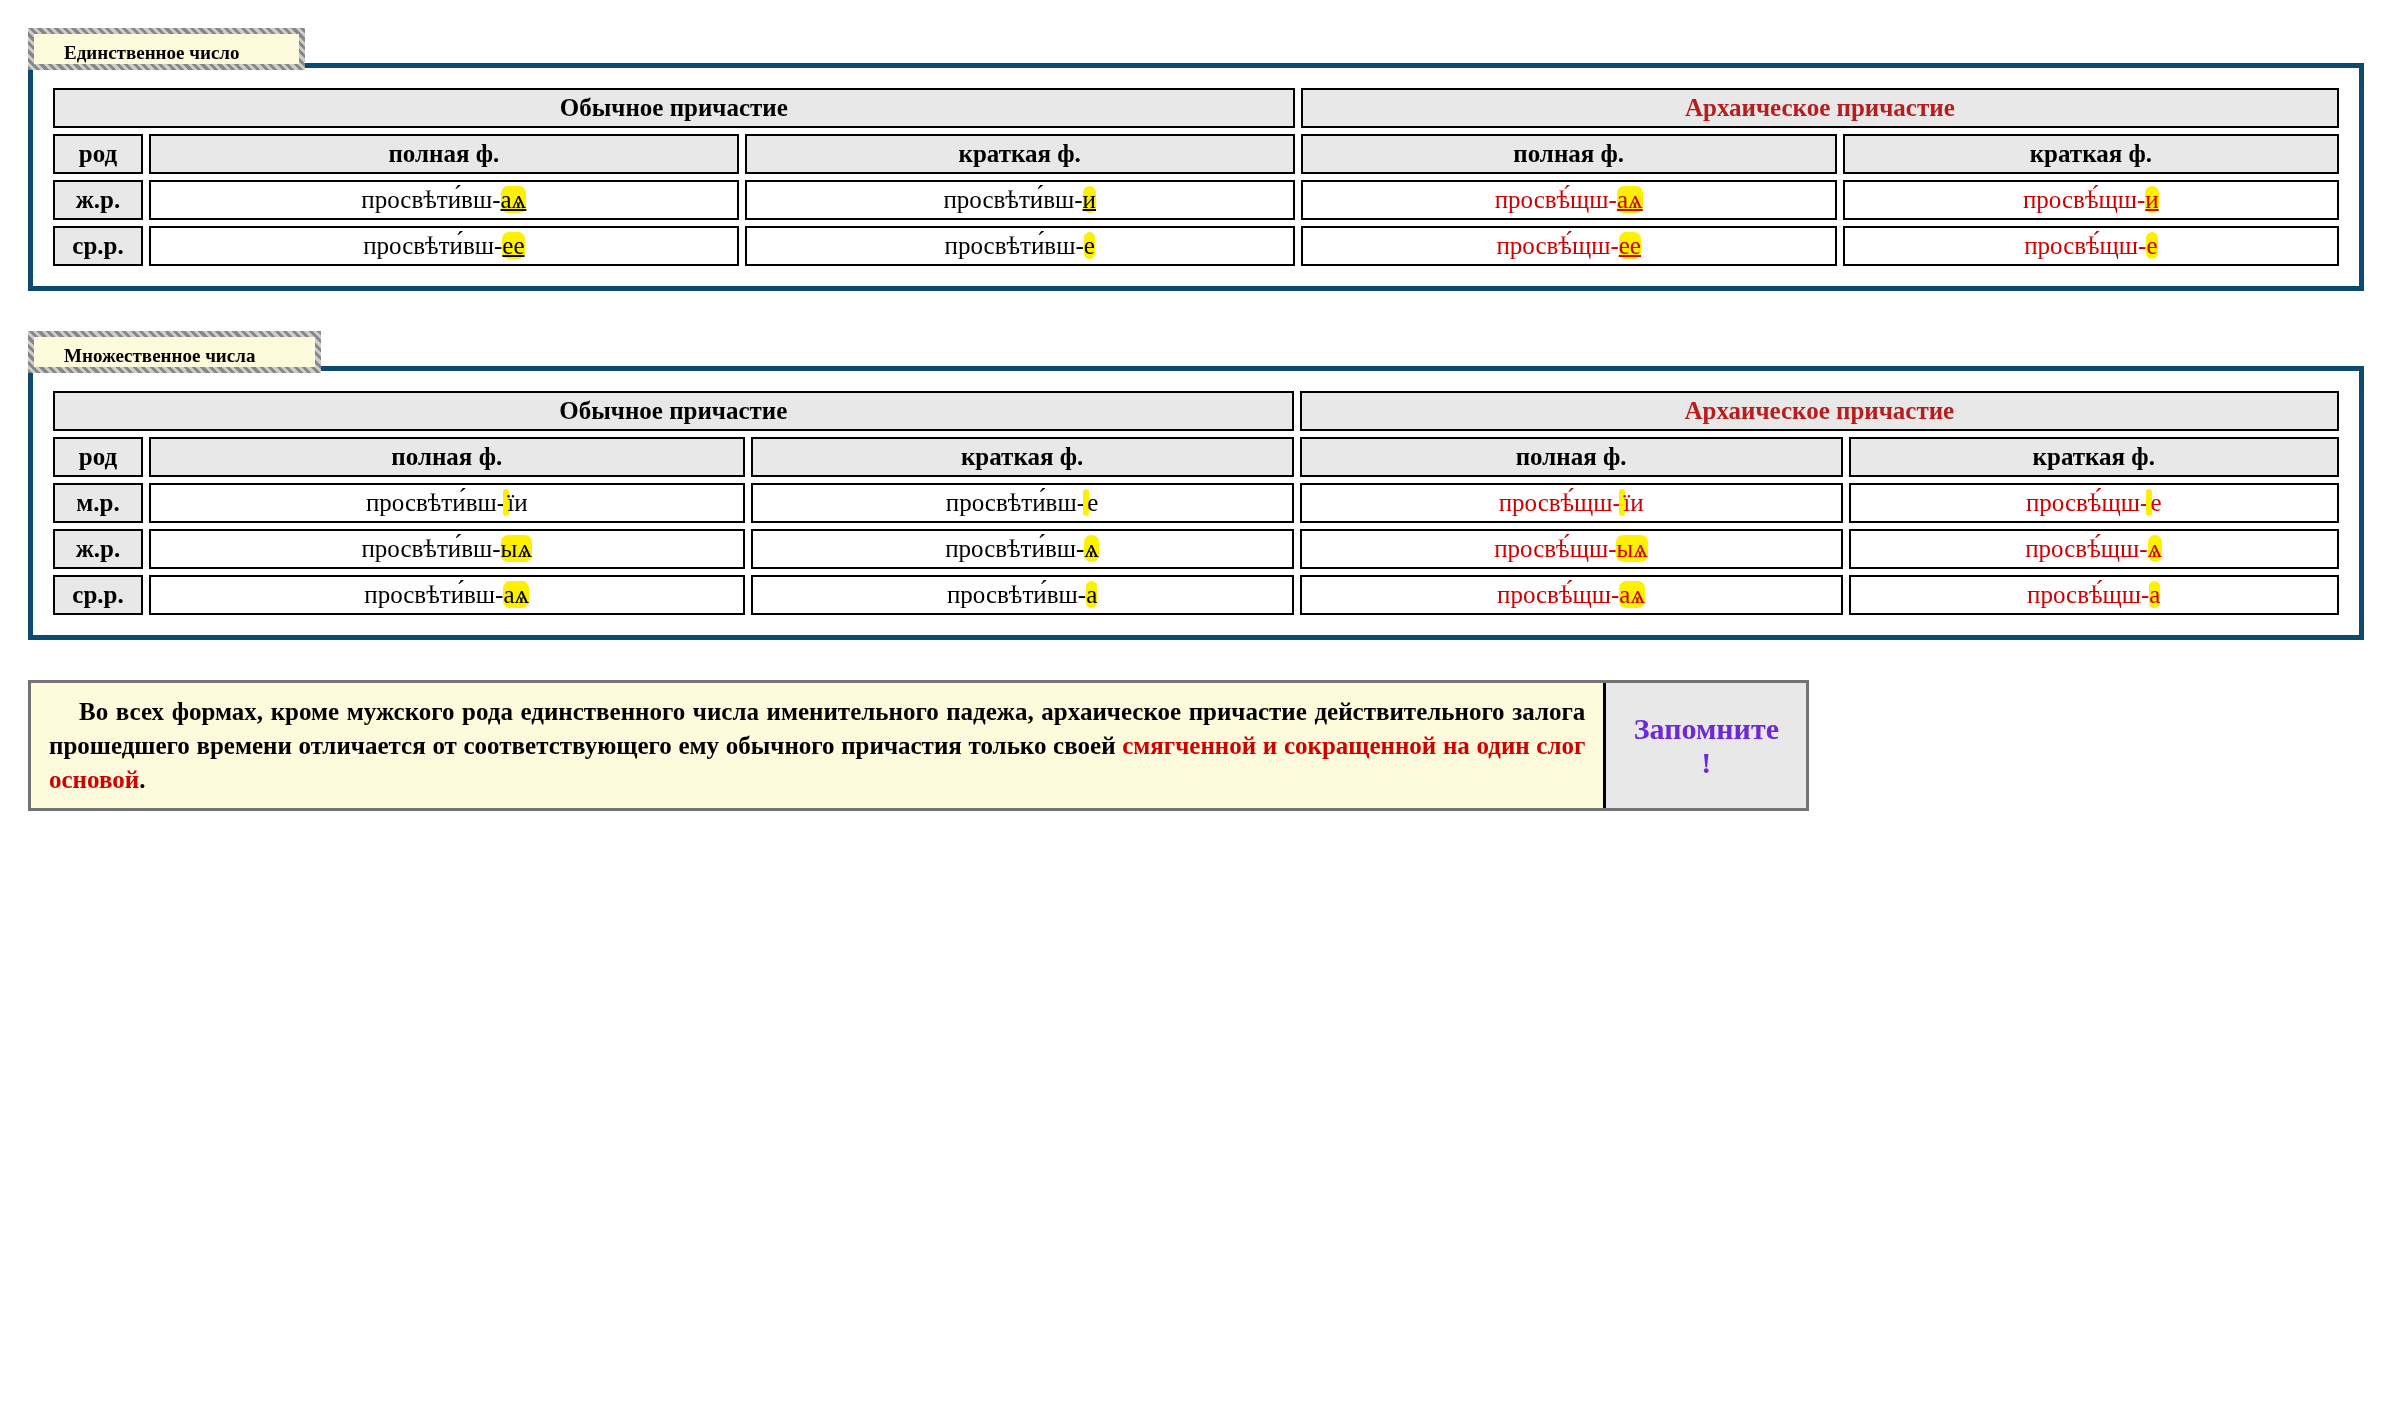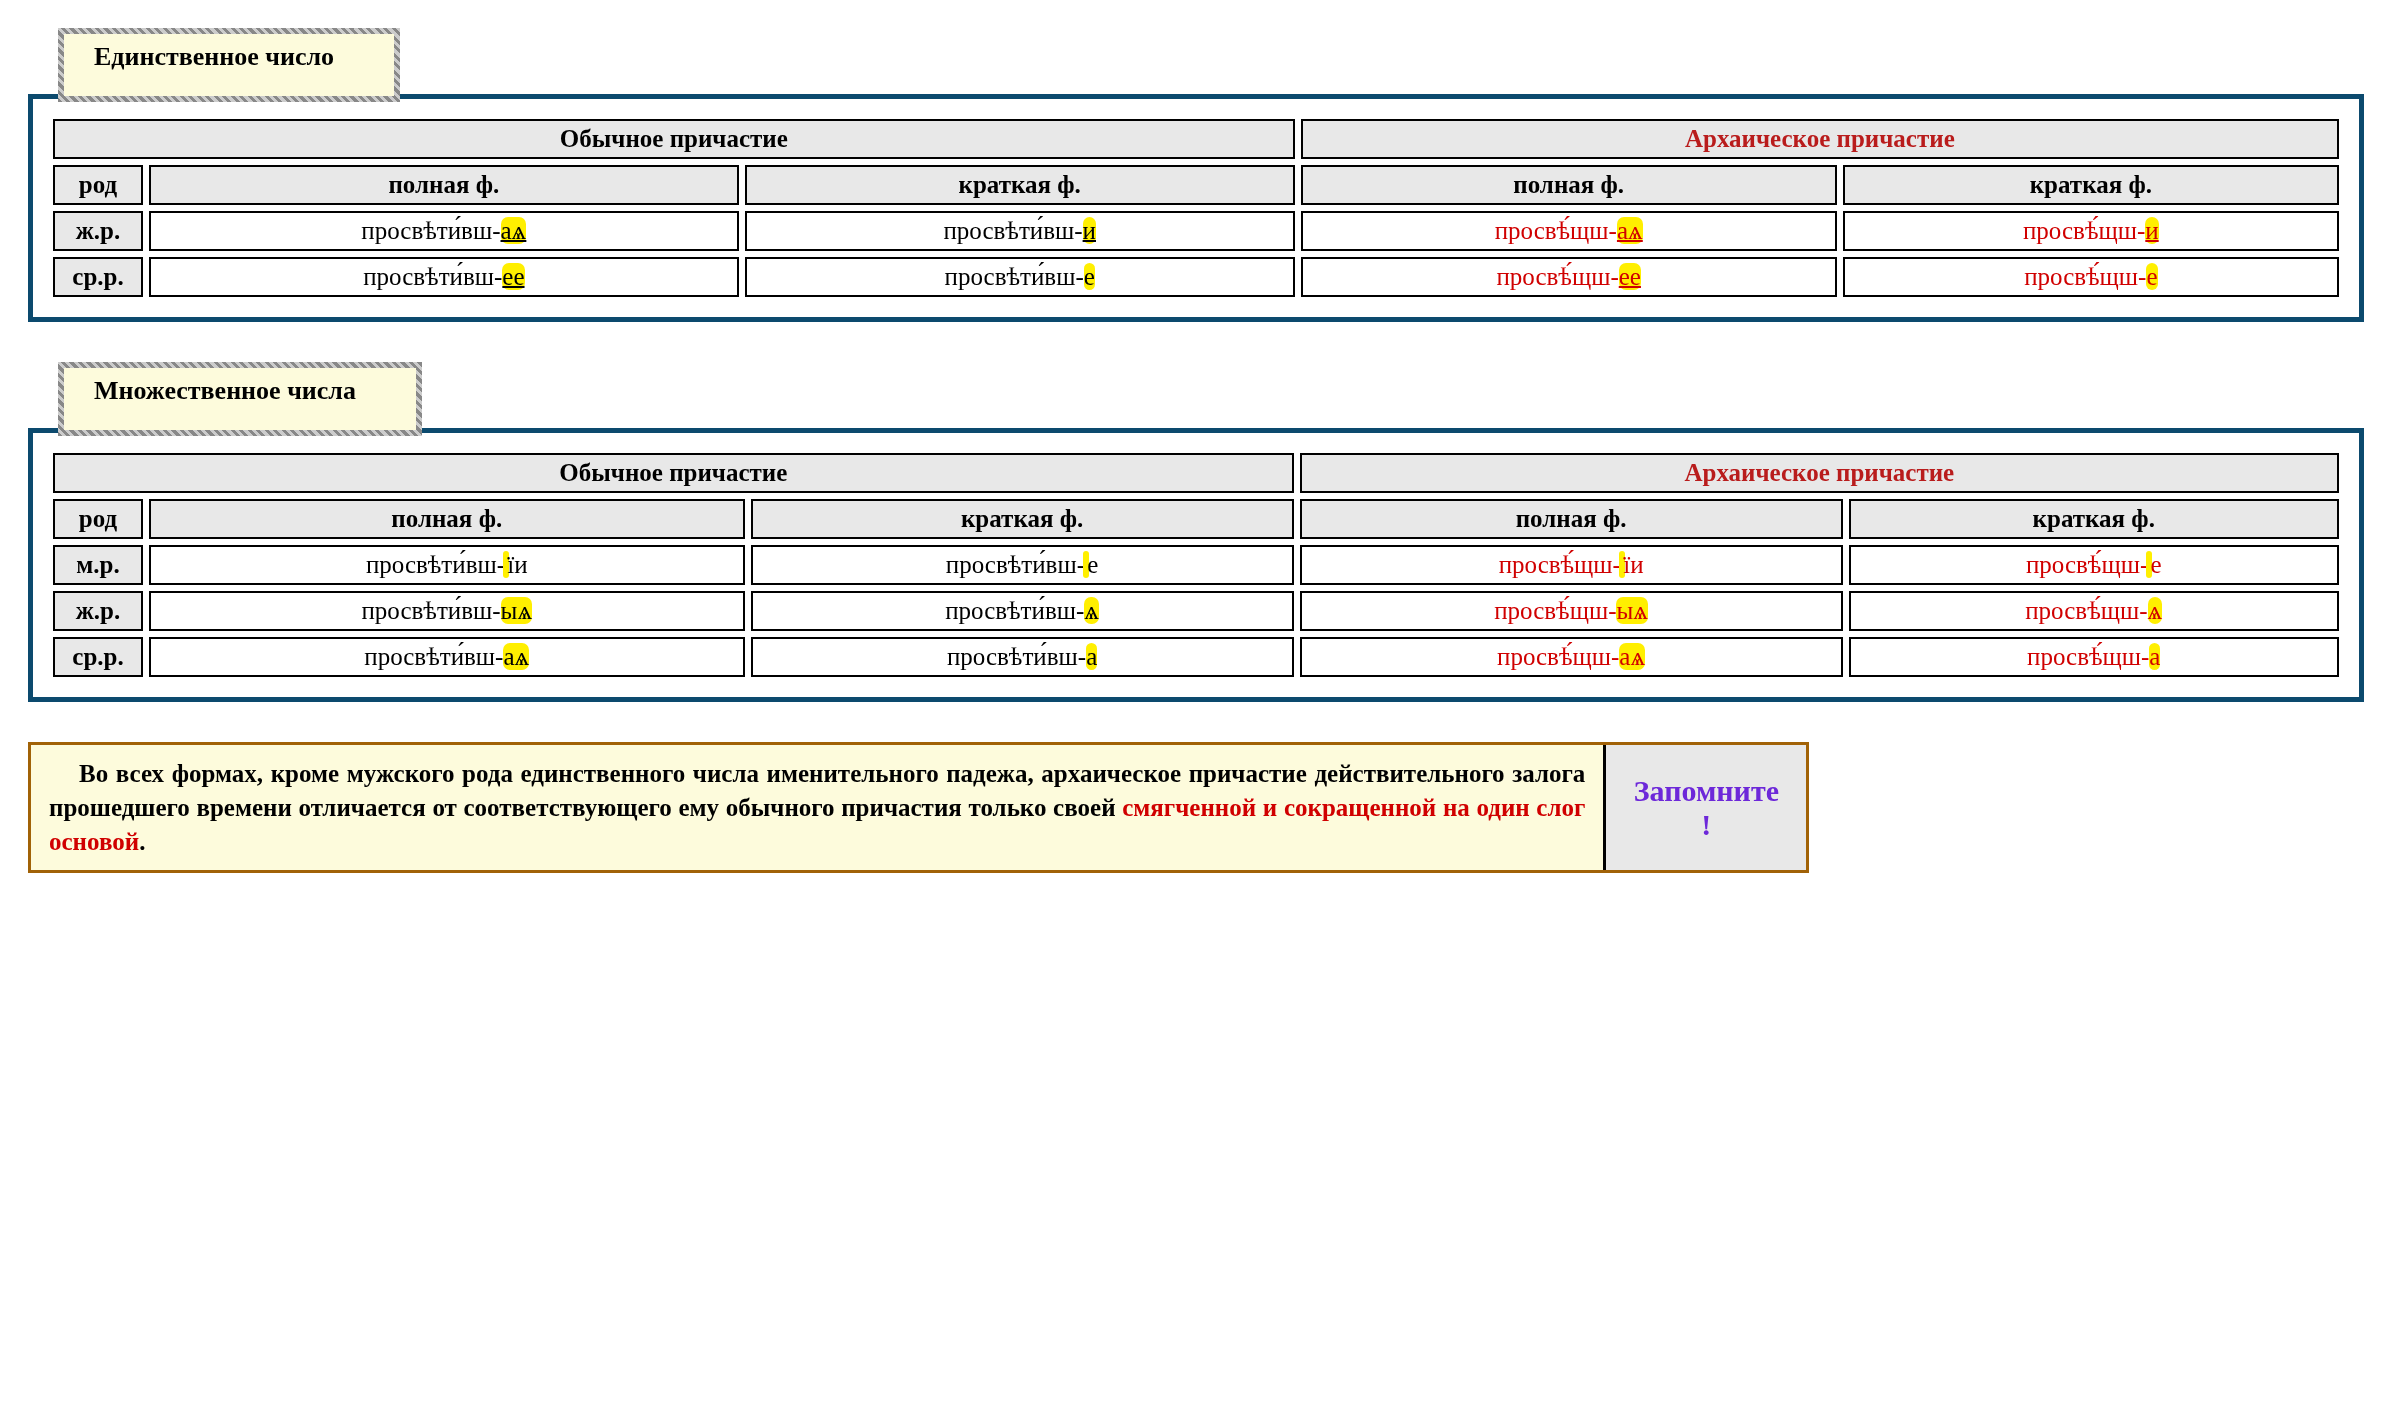--- a/index.html
+++ b/index.html
@@ -10,26 +10,25 @@
   }
   .section {
     margin-bottom: 40px;
     position: relative;
   }
   .tab-label {
     display: inline-block;
     background: #fdfbdc;
     border: 6px solid transparent;
     border-image: repeating-linear-gradient(45deg, #888 0 3px, #ccc 3px 6px) 6;
-    padding: 8px 60px 24px 30px;
-    font-size: 26px;
+    padding: 8px 60px 0 30px;
+    font-size: 19px;
     font-weight: bold;
     position: relative;
     z-index: 2;
-    margin-left: 30px;
     margin-bottom: -8px;
   }
   .outer-frame {
     border: 5px solid #0c4a6e;
     padding: 14px;
     background: #fff;
   }
   table.grammar {
     width: 100%;
     border-collapse: separate;
@@ -59,21 +58,21 @@
   }
   .slav {
     font-family: "Times New Roman", serif;
     font-size: 26px;
   }
   .slav.red { color: #d00000; }
   .hl { background: #ffef00; border-radius: 7px; }
   .ul { text-decoration: underline; text-decoration-thickness: 2px; }
 
   .note-box {
-    border: 3px solid #a16207;
+    border: 3px solid #737373;
     display: flex;
     margin-top: 34px;
     width: 76%;
   }
   .note-text {
     flex: 1;
     background: #fdfbdc;
     padding: 12px 18px;
     font-size: 25px;
     font-weight: bold;

